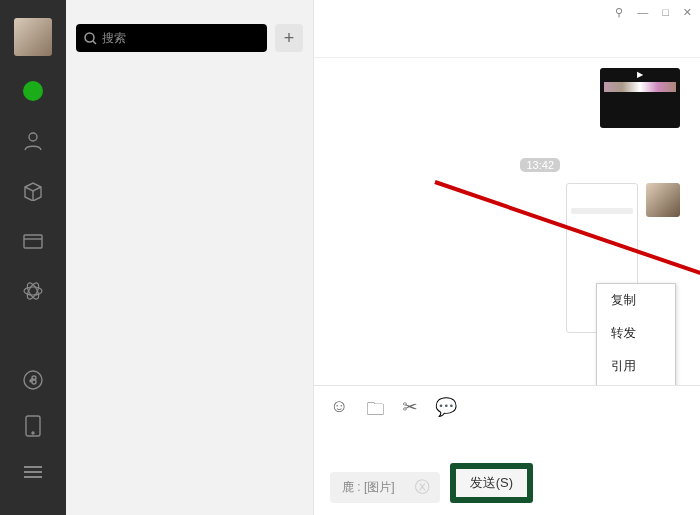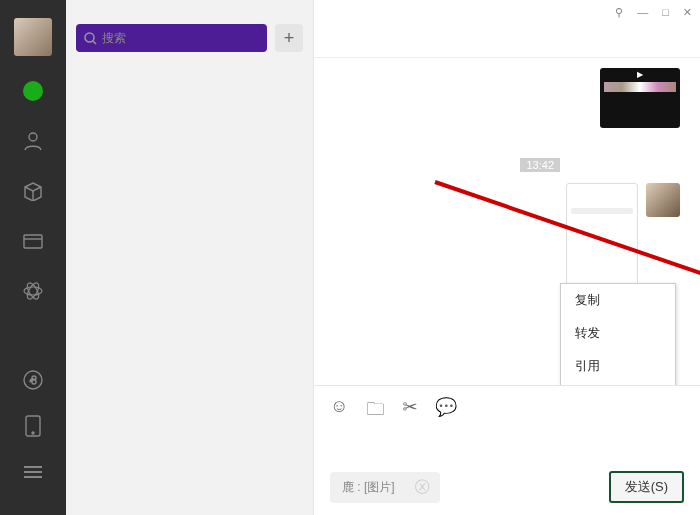--- a/index.html
+++ b/index.html
@@ -9,51 +9,51 @@
   .avatar-small { width: 38px; height: 38px; background: linear-gradient(135deg,#d8c9b8,#8a7560); border-radius: 3px; margin-bottom: 22px; }
   .nav-icon { width: 26px; height: 26px; display: flex; align-items: center; justify-content: center; margin-bottom: 24px; color: #888; cursor: pointer; }
   .nav-icon.active svg circle { fill: #1aad19; }
   .nav-bottom { margin-top: auto; margin-bottom: 10px; display: flex; flex-direction: column; align-items: center; }
   .nav-bottom .nav-icon { margin-bottom: 20px; }
   .hamburger { width:18px; }
   .hamburger div { height:2px; background:#888; margin:3px 0; }
 
   .panel-mid { width: 248px; background: #f2f2f2; border-right: 1px solid #e5e5e5; display: flex; flex-direction: column; padding: 24px 10px 0 10px; }
   .search-row { display: flex; gap: 8px; align-items: center; }
-  .search-box { flex: 1; height: 28px; background: #4c1d95; border-radius: 4px; display: flex; align-items: center; padding: 0 8px; color: #888; font-size: 12px; }
+  .search-box { flex: 1; height: 28px; background: #000000; border-radius: 4px; display: flex; align-items: center; padding: 0 8px; color: #888; font-size: 12px; }
   .search-box svg { margin-right: 5px; }
   .add-btn { width: 28px; height: 28px; background: #e5e5e5; border-radius: 4px; display: flex; align-items: center; justify-content: center; color: #666; font-size: 18px; cursor: pointer; }
 
   .panel-main { flex: 1; background: #fff; display: flex; flex-direction: column; position: relative; }
   .titlebar { height: 58px; display: flex; align-items: center; padding: 0 20px; font-size: 17px; color: #111; border-bottom: 1px solid #eee; position: relative; }
   .winctrls { position: absolute; right: 8px; top: 6px; display: flex; gap: 14px; color: #888; }
   .winctrls span { cursor: pointer; font-size: 11px; }
 
   .chat-body { flex: 1; position: relative; background: #fff; overflow: hidden; }
   .msg-thumb1 { position: absolute; right: 20px; top: 10px; width: 80px; height: 60px; background: #111; border-radius: 3px; overflow:hidden; }
   .msg-thumb1::before { content:""; position:absolute; left:4px; right:4px; top:14px; height:10px; background: linear-gradient(90deg,#b9a,#a98,#fff,#c8b,#a87); }
   .msg-thumb1::after { content:"▶"; color:#fff; font-size:8px; position:absolute; top:2px; left:50%; transform:translateX(-50%); }
 
-  .timestamp { position:absolute; right:140px; top:100px; background:#cfcfcf; color:#fff; font-size:11px; padding:1px 6px; border-radius:0; }
+  .timestamp { position:absolute; right:140px; top:100px; background:#cfcfcf; color:#fff; font-size:11px; padding:1px 6px; border-radius:5px; }
 
   .msg2-wrap { position:absolute; right:20px; top:125px; display:flex; gap:8px; }
   .msg-thumb2 { width: 72px; height: 150px; background:#fff; border:1px solid #ddd; border-radius:3px; position:relative; }
   .msg-thumb2::before { content:""; position:absolute; top:24px; left:4px; right:4px; height:6px; background:#eee; border-radius:2px; }
   .avatar-right { width:34px; height:34px; background: linear-gradient(135deg,#e0cdb8,#6d5943); border-radius:3px; }
 
-  .context-menu { position: absolute; right: 24px; top: 225px; width: 116px; background:#fff; border:1px solid #ccc; box-shadow: 1px 1px 4px rgba(0,0,0,.15); z-index: 20; font-size:12.5px; }
+  .context-menu { position: absolute; right: 24px; top: 225px; width: 80px; background:#fff; border:1px solid #ccc; box-shadow: 1px 1px 4px rgba(0,0,0,.15); z-index: 20; font-size:12.5px; }
   .context-menu .cm-item { padding: 8px 14px; cursor: pointer; color:#222; }
 
   .input-bar { height: 130px; border-top:1px solid #e5e5e5; display:flex; flex-direction:column; }
   .toolbar { display:flex; gap:18px; padding:10px 16px; color:#666; }
   .toolbar span { cursor:pointer; font-size:18px; }
-  .input-area { flex:1; padding: 0 16px; display:flex; align-items:flex-end; justify-content:space-between; padding-bottom:12px; gap:10px; }
+  .input-area { flex:1; padding: 0 16px; display:flex; align-items:flex-end; justify-content:flex-start; padding-bottom:12px; gap:10px; }
   .quote-pill { background:#f0f0f0; color:#888; font-size:12px; padding:6px 10px 6px 12px; border-radius:4px; display:flex; align-items:center; gap:20px; }
   .quote-close { color:#ccc; cursor:pointer; font-size:15px; }
-  .send-btn { background:#f5f5f5; border:2px solid #14532d; padding:5px 14px; font-size:13px; color:#333; cursor:pointer; border-radius:3px;margin-left:36px; }
+  .send-btn { background:#f5f5f5; border:6px solid #14532d; padding:5px 14px; font-size:13px; color:#333; cursor:pointer; border-radius:3px; }
 
   
   .arrow { position:absolute; left: 115px; top: 118px; width: 440px; height: 160px; z-index: 15; pointer-events:none; }
 </style>
 </head>
 <body>
 
 <div class="app">
 
   <div class="sidebar-left">

